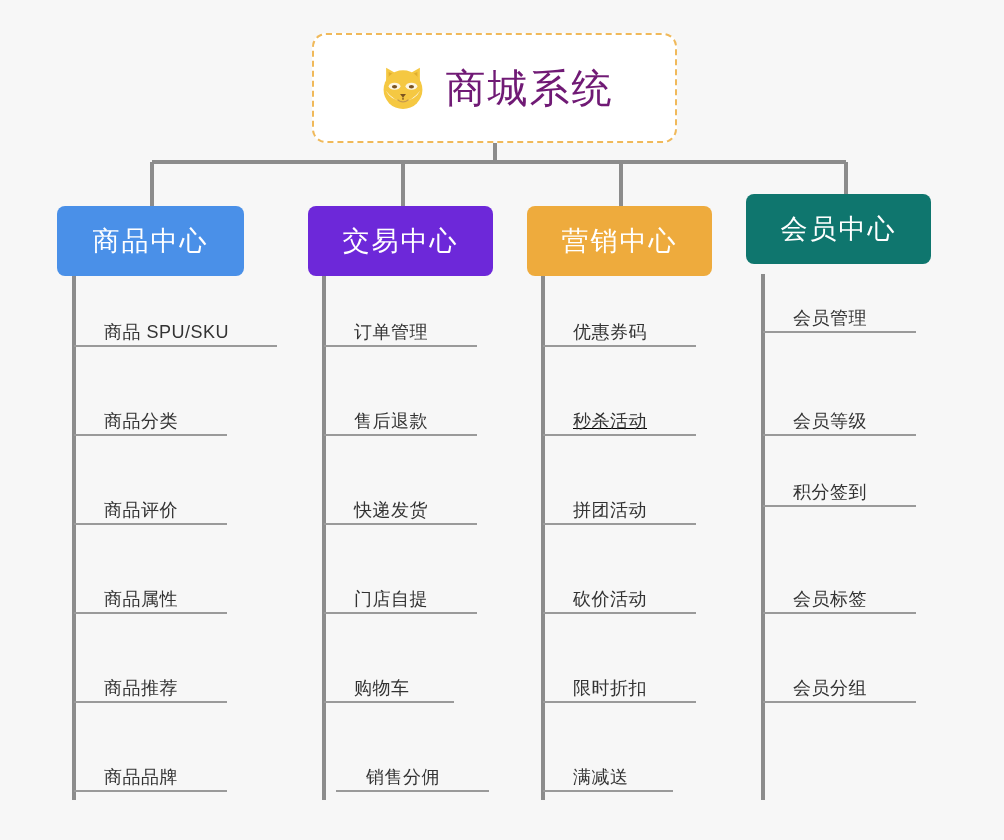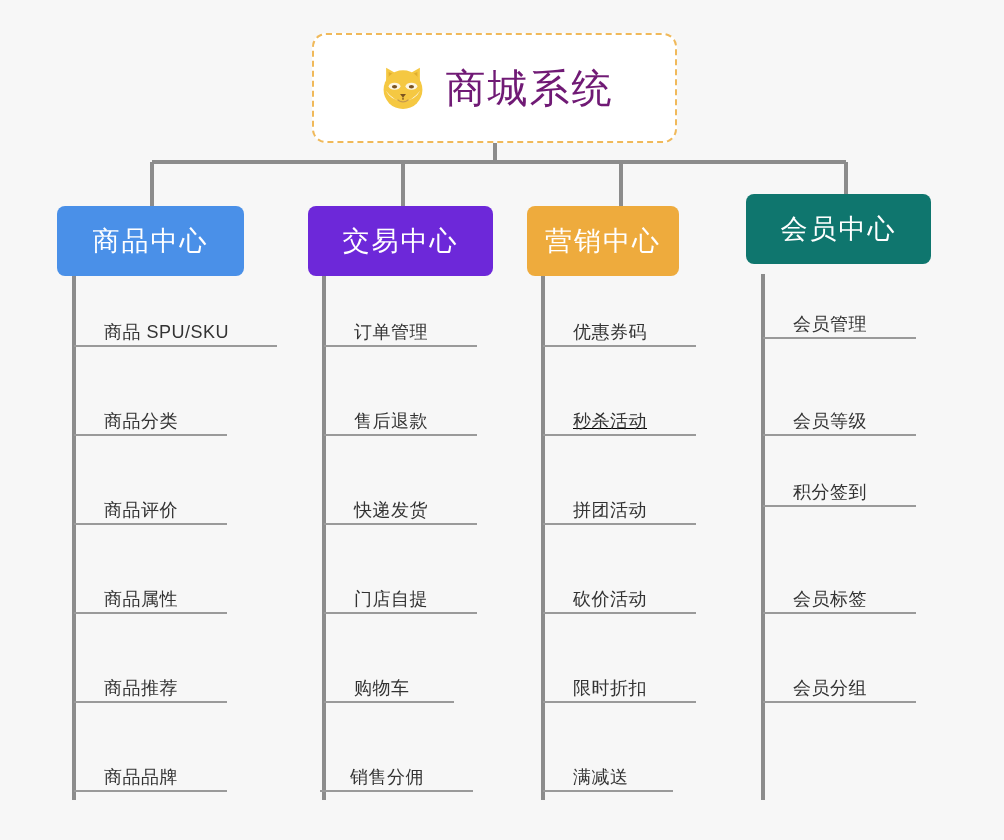--- a/index.html
+++ b/index.html
@@ -178,25 +178,25 @@
   </div>
   <div class="leaf" style="left:324px; top:570px; width:153px;">
     <span class="leaf-label">门店自提</span>
   </div>
   <div class="leaf" style="left:324px; top:481px; width:153px;">
     <span class="leaf-label">快递发货</span>
   </div>
   <div class="leaf" style="left:324px; top:659px; width:130px;">
     <span class="leaf-label">购物车</span>
   </div>
-  <div class="leaf" style="left:320px; top:748px; width:153px;">
+  <div class="leaf" style="left:336px; top:748px; width:153px;">
     <span class="leaf-label">销售分佣</span>
   </div>
 
-  <div class="cat-box" style="left:527px; top:206px; width:152px; background:#eeab3d;">
+  <div class="cat-box" style="left:527px; top:206px; width:185px; background:#eeab3d;">
     <span>营销中心</span>
   </div>
   <div class="leaf" style="left:543px; top:303px; width:153px;">
     <span class="leaf-label">优惠券码</span>
   </div>
   <div class="leaf" style="left:543px; top:392px; width:153px;text-decoration:underline;">
     <span class="leaf-label">秒杀活动</span>
   </div>
   <div class="leaf" style="left:543px; top:481px; width:153px;">
     <span class="leaf-label">拼团活动</span>
@@ -207,21 +207,21 @@
   <div class="leaf" style="left:543px; top:659px; width:153px;">
     <span class="leaf-label">限时折扣</span>
   </div>
   <div class="leaf" style="left:543px; top:748px; width:130px;">
     <span class="leaf-label">满减送</span>
   </div>
 
   <div class="cat-box" style="left:746px; top:194px; width:185px; background:#0f766e;">
     <span>会员中心</span>
   </div>
-  <div class="leaf" style="left:763px; top:295px; width:153px;">
+  <div class="leaf" style="left:763px; top:289px; width:153px;">
     <span class="leaf-label">会员管理</span>
   </div>
   <div class="leaf" style="left:763px; top:392px; width:153px;">
     <span class="leaf-label">会员等级</span>
   </div>
   <div class="leaf" style="left:763px; top:463px; width:153px;">
     <span class="leaf-label">积分签到</span>
   </div>
   <div class="leaf" style="left:763px; top:570px; width:153px;">
     <span class="leaf-label">会员标签</span>

